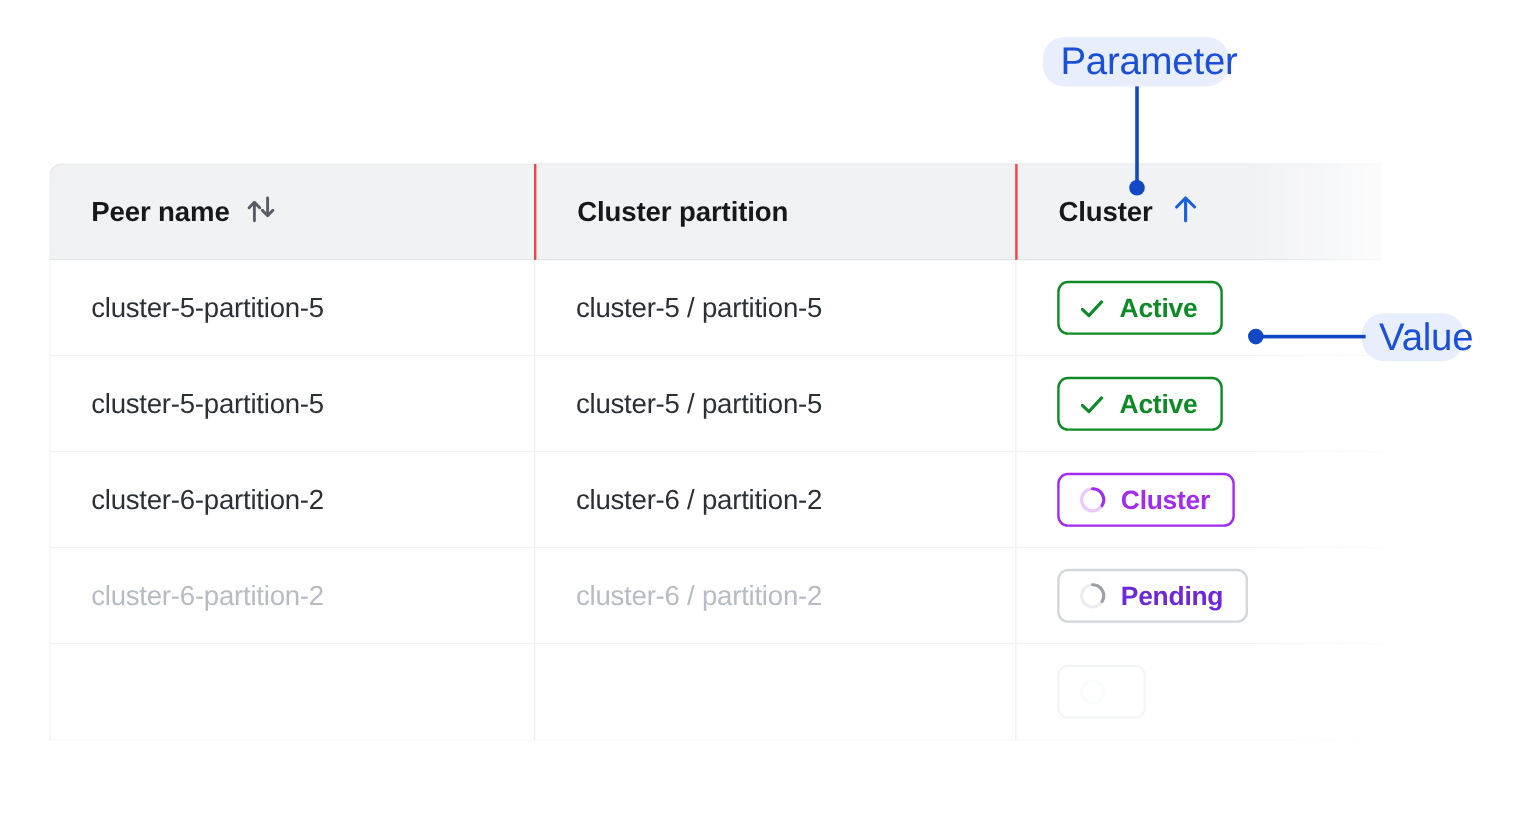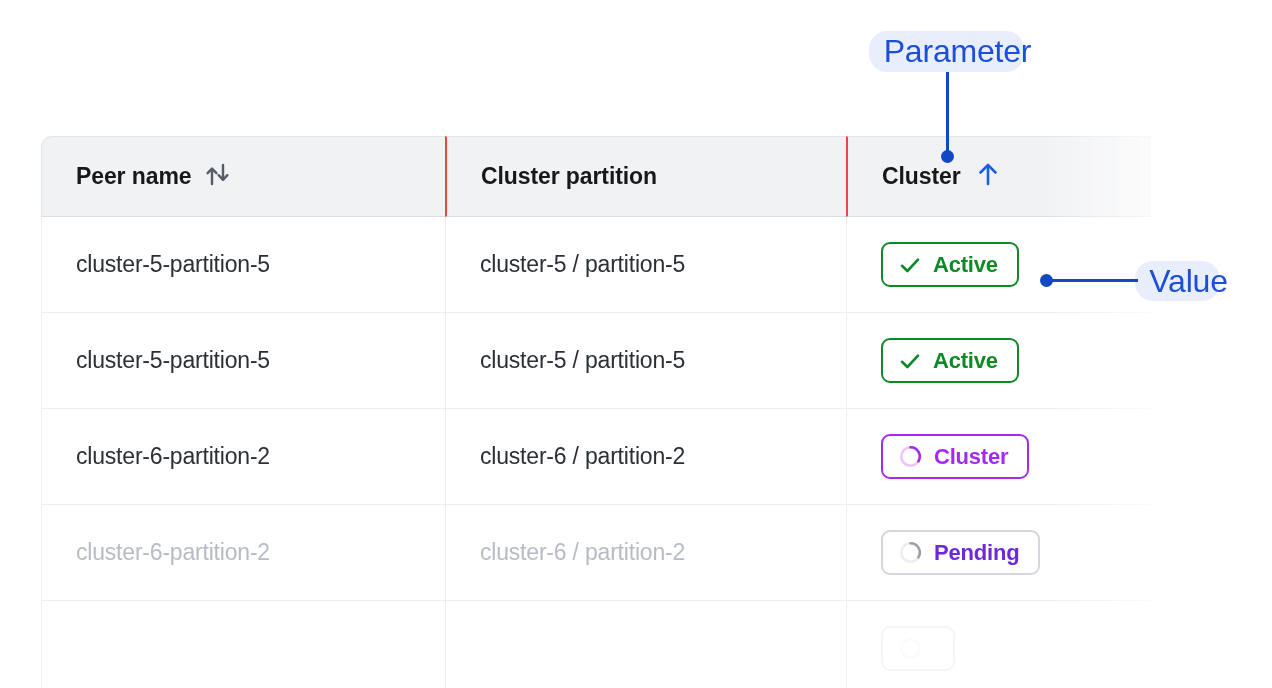--- a/index.html
+++ b/index.html
@@ -59,21 +59,21 @@
   }
   thead th.divider { border-left: 2px solid #ef4444; }
 
   .th-inner {
     display: flex;
     align-items: center;
     gap: 14px;
   }
 
   tbody td {
-    height: 96px;
+    height: 80px;
     padding: 0 0 0 34px;
     font-size: 23px;
     color: #2b2f36;
     letter-spacing: -0.2px;
     border-bottom: 1px solid #eceef0;
     vertical-align: middle;
     box-sizing: border-box;
     background: #ffffff;
   }
   tbody td.first { border-left: 1px solid #eceef0; }

